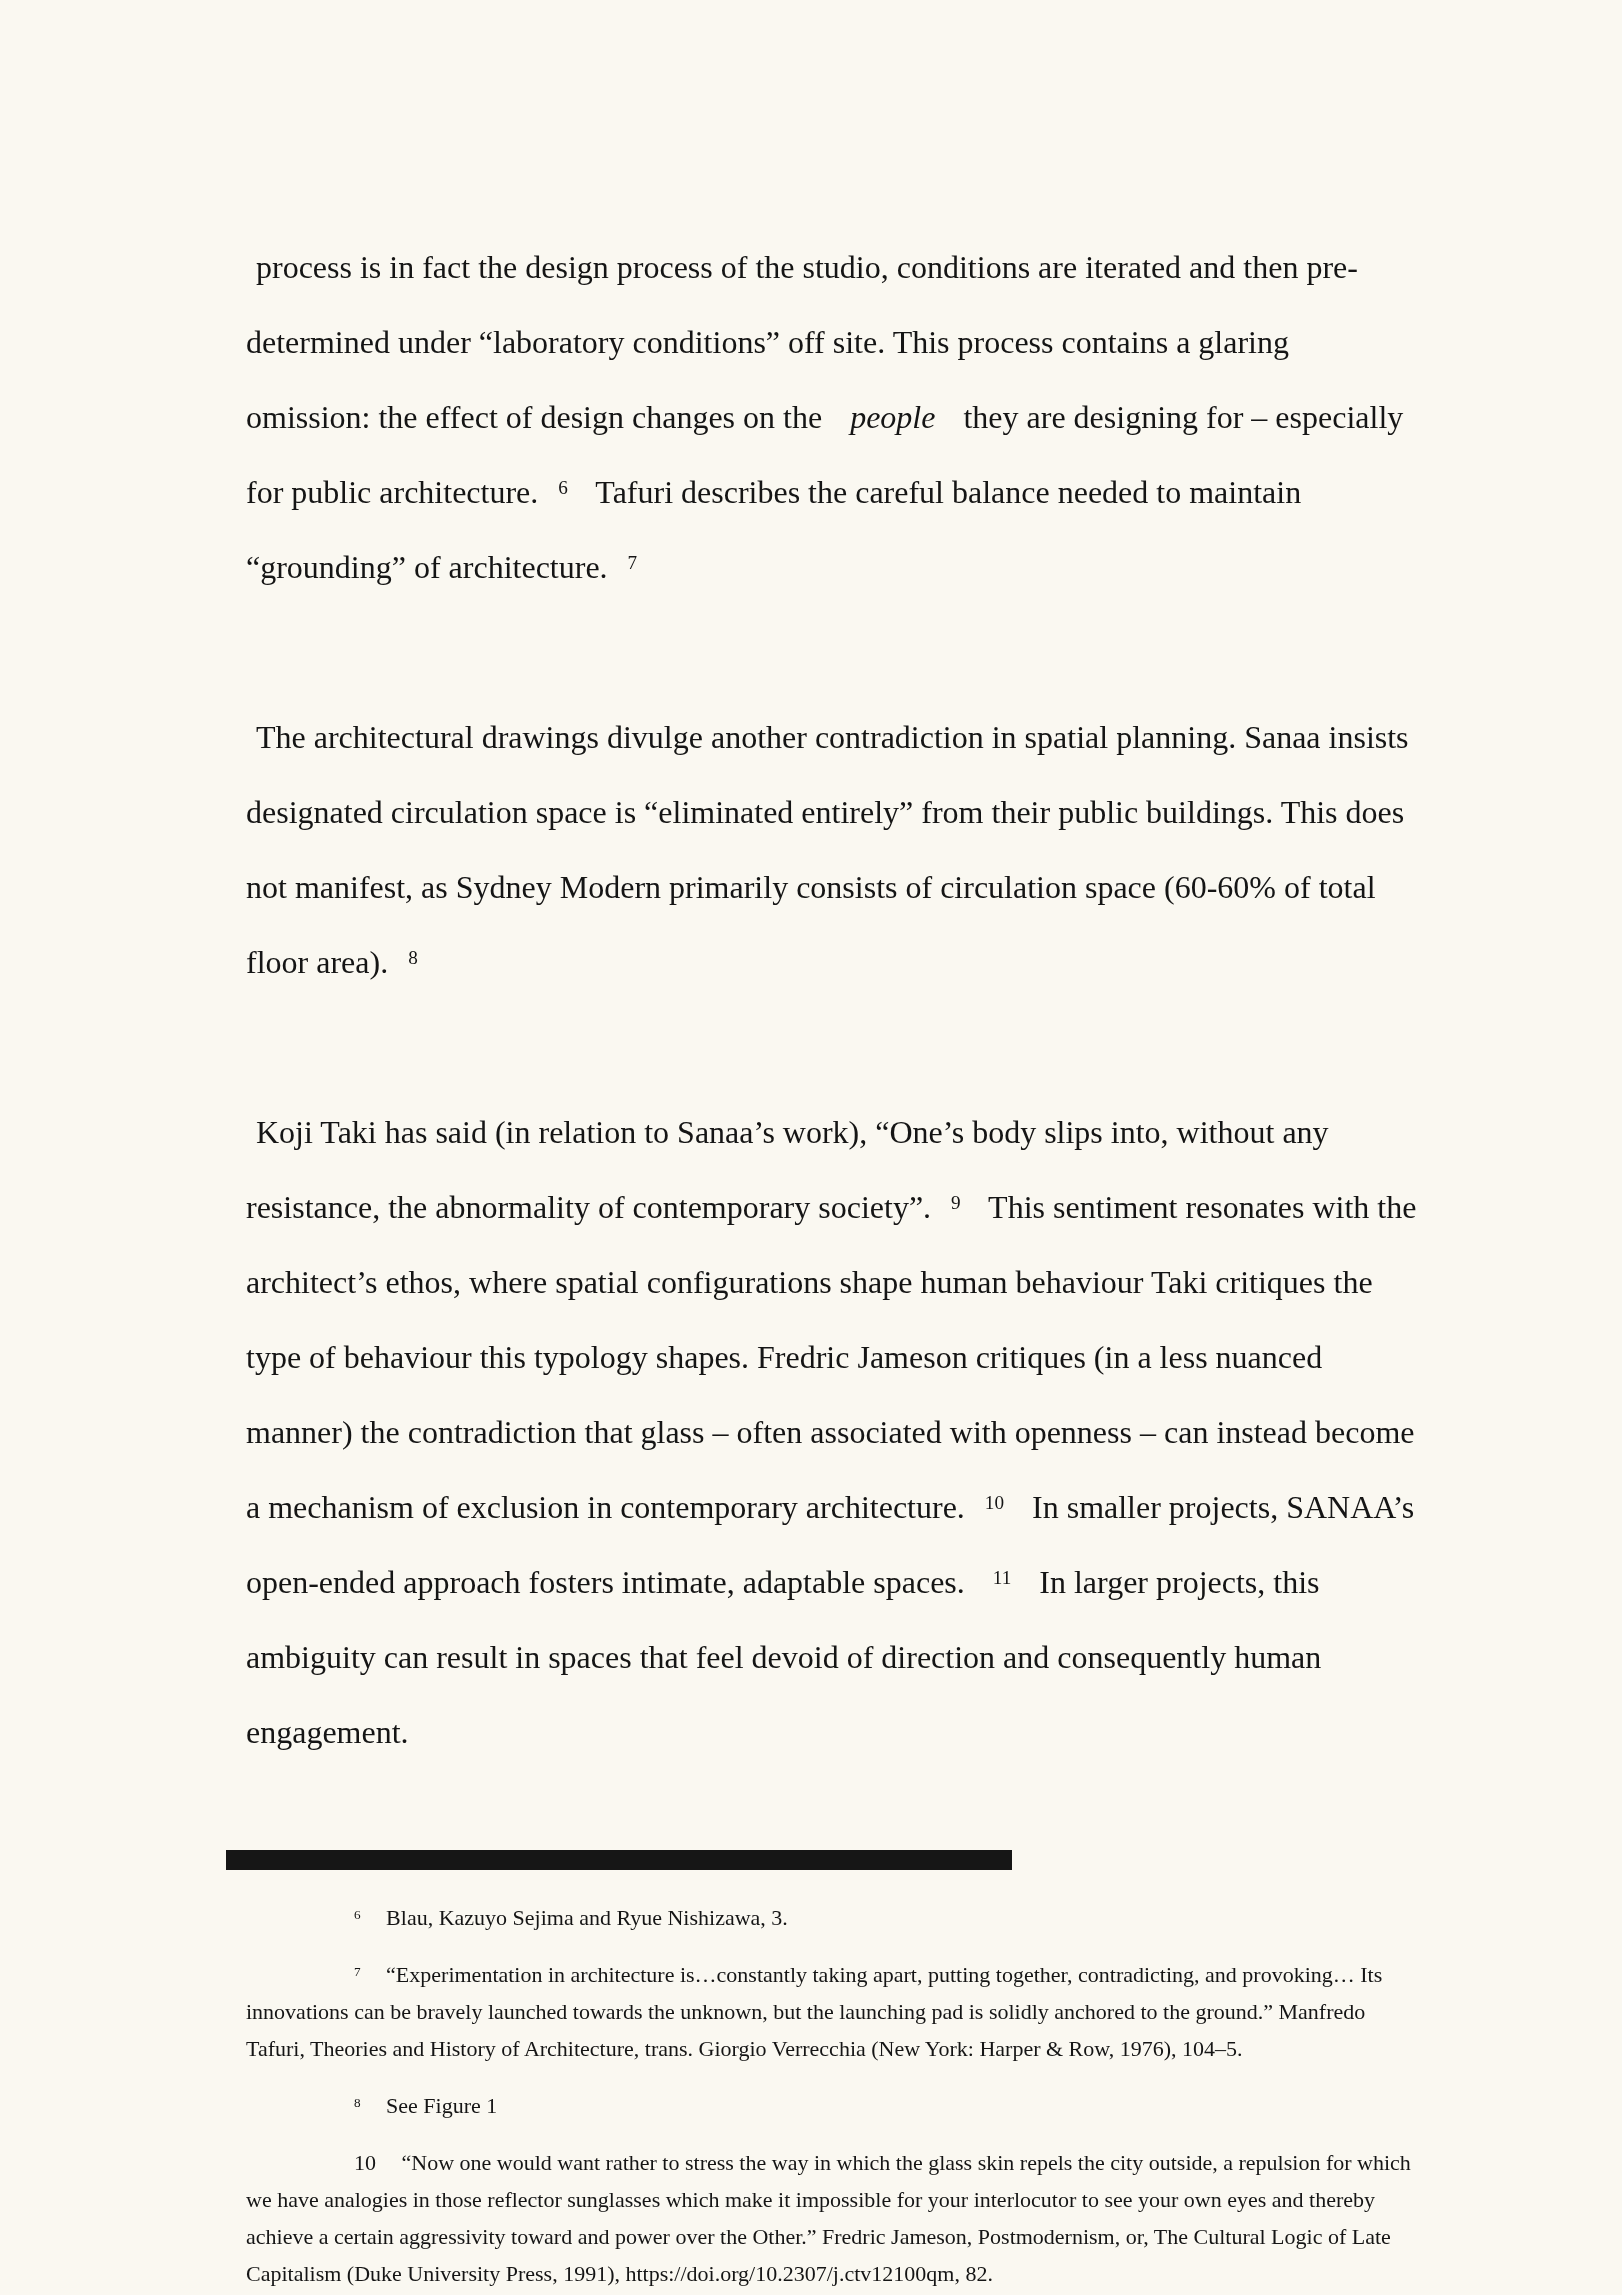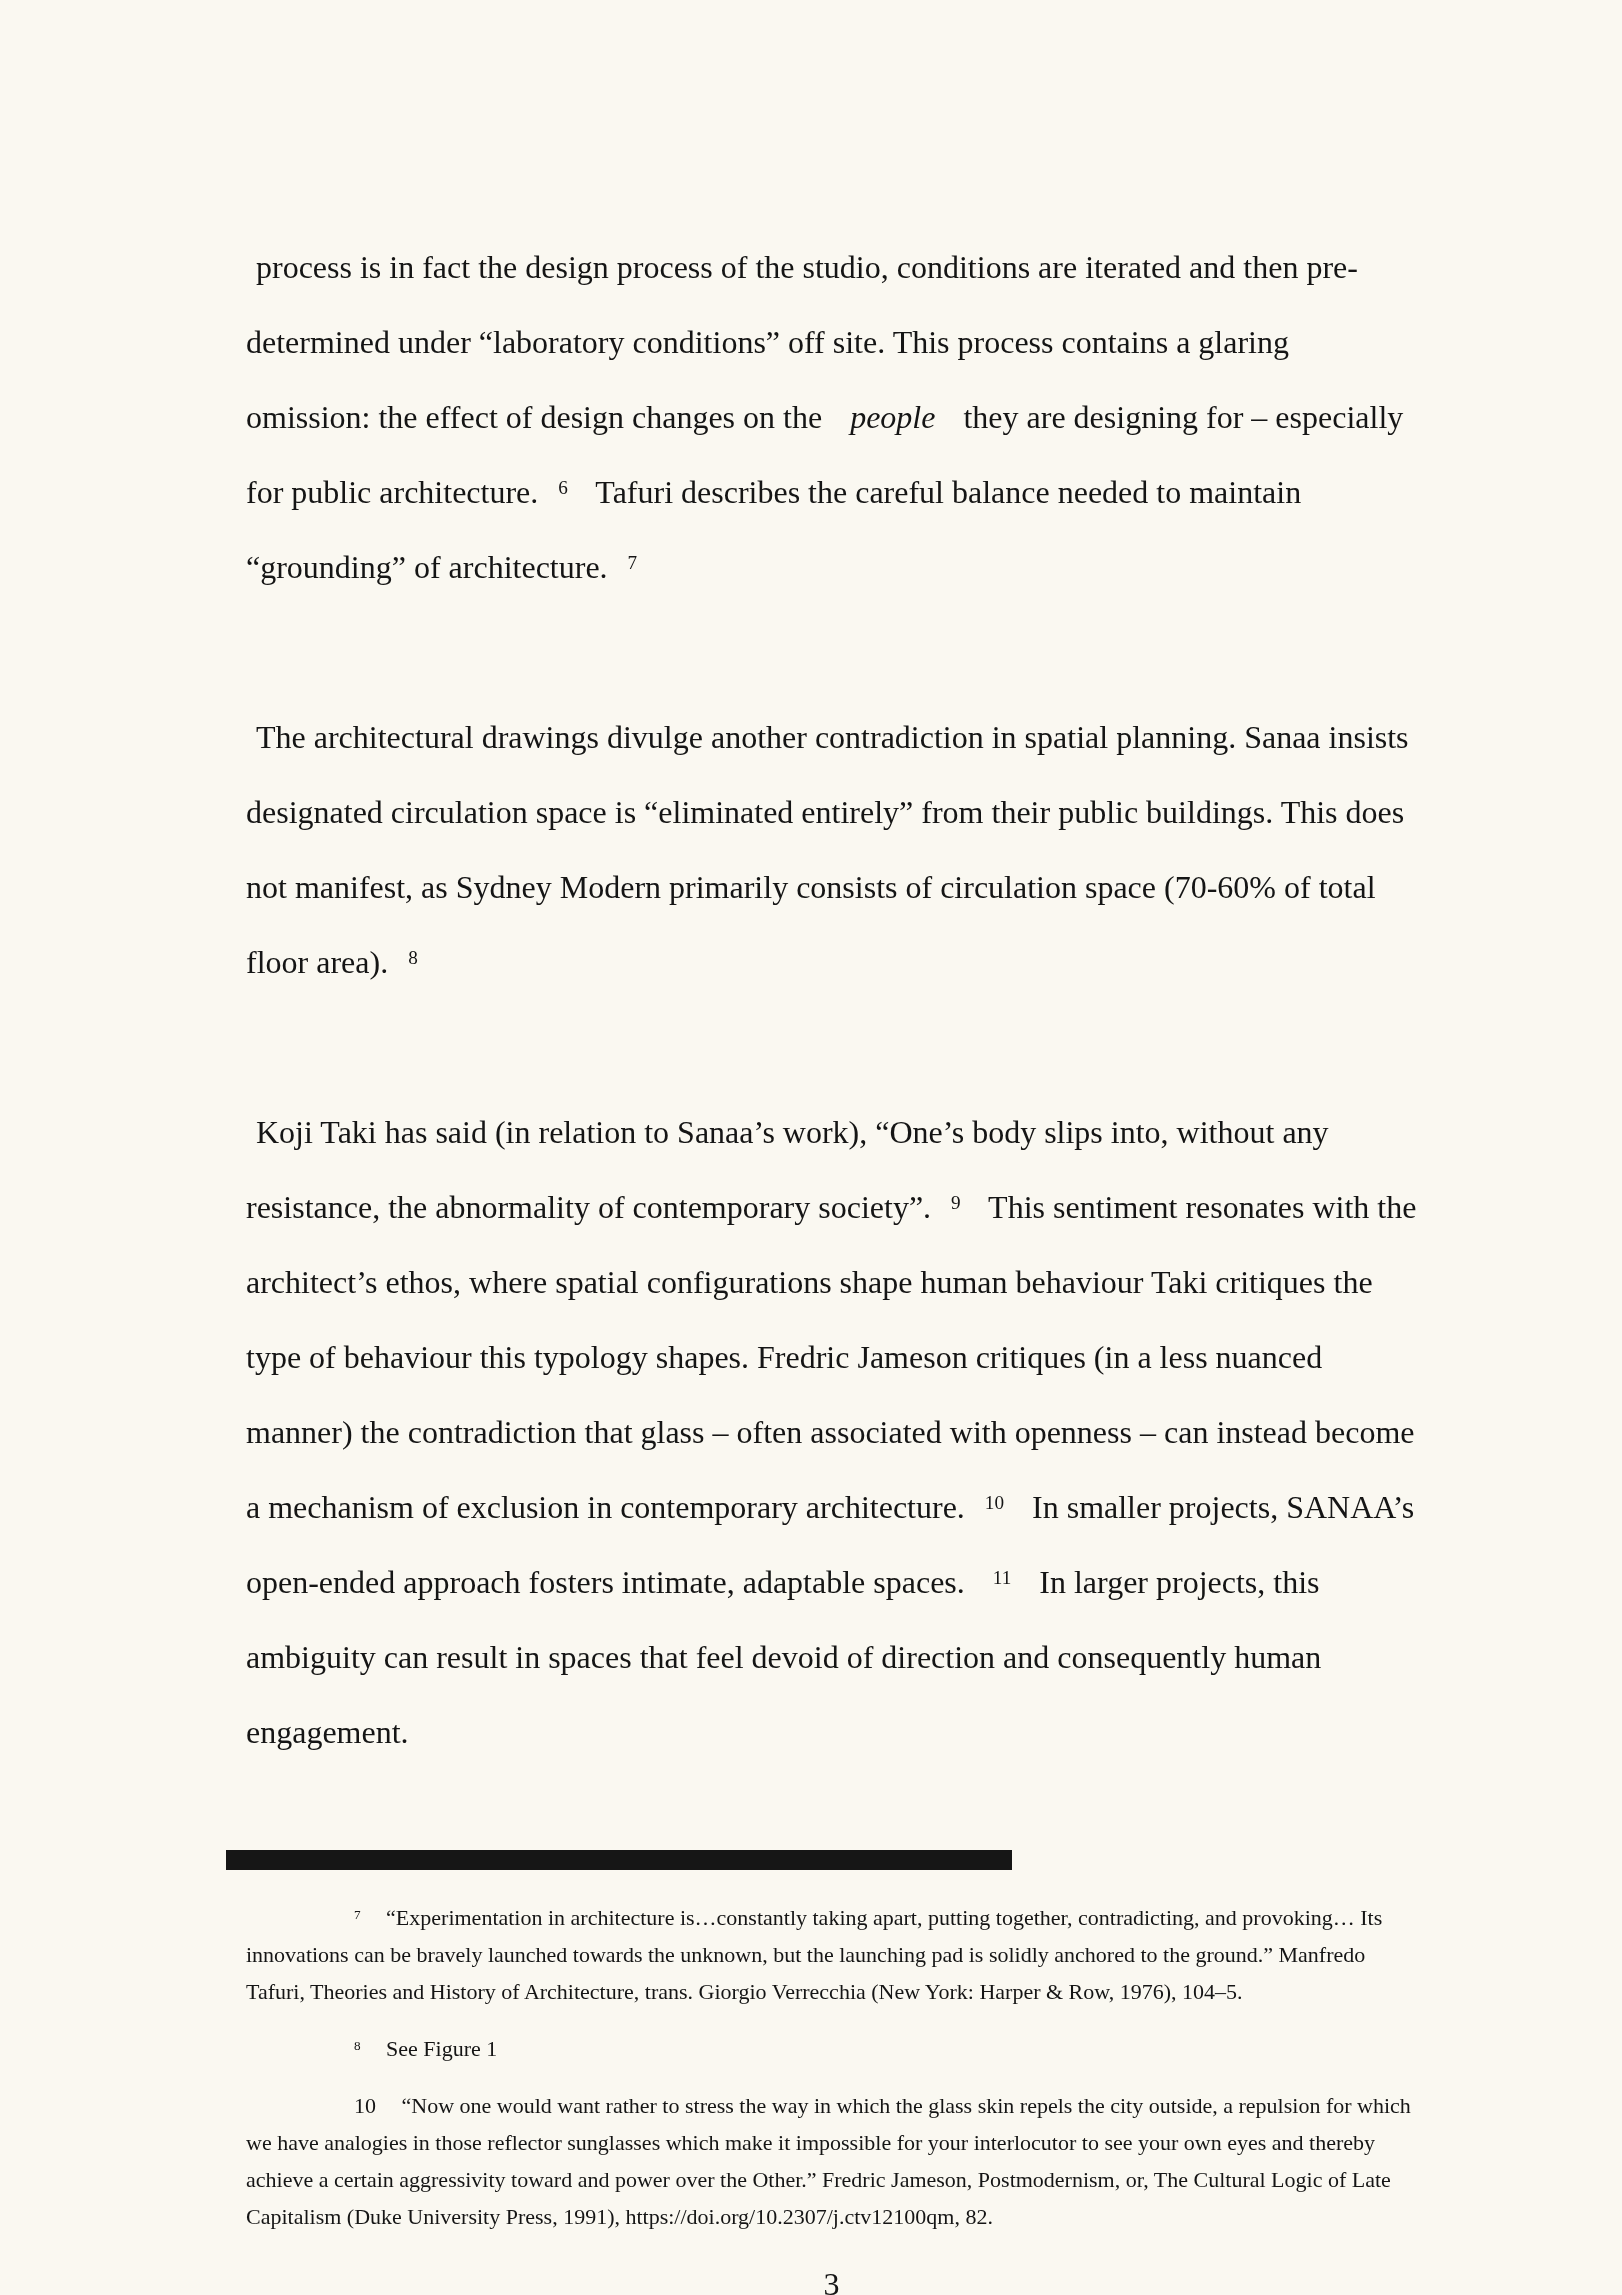--- a/index.html
+++ b/index.html
@@ -64,33 +64,36 @@
 <div class="page">
   <div class="content">
 
     <section class="body-text">
 
       <p>
         <span>process is in fact the design process of the studio, conditions are iterated and then pre-determined under “laboratory conditions” off site. This process contains a glaring omission: the effect of design changes on the </span><em class="it">people</em><span> they are designing for – especially for public architecture.</span><sup class="fnref">6</sup><span> Tafuri describes the careful balance needed to maintain “grounding” of architecture.</span><sup class="fnref">7</sup>
       </p>
 
       <p>
-        <span>The architectural drawings divulge another contradiction in spatial planning. Sanaa insists designated circulation space is “eliminated entirely” from their public buildings. This does not manifest, as Sydney Modern primarily consists of circulation space (70-60% of total floor area).</span><sup class="fnref">8</sup>
+        <span>The architectural drawings divulge another contradiction in spatial planning. Sanaa insists designated circulation space is “eliminated entirely” from their public buildings. This does not manifest, as Sydney Modern primarily consists of circulation space (60-60% of total floor area).</span><sup class="fnref">8</sup>
       </p>
 
       <p>
         <span>Koji Taki has said (in relation to Sanaa’s work), “One’s body slips into, without any resistance, the abnormality of contemporary society”.</span><sup class="fnref">9</sup><span> This sentiment resonates with the architect’s ethos, where spatial configurations shape human behaviour Taki critiques the type of behaviour this typology shapes. Fredric Jameson critiques (in a less nuanced manner) the contradiction that glass – often associated with openness – can instead become a mechanism of exclusion in contemporary architecture.</span><sup class="fnref">10</sup><span> In smaller projects, SANAA’s open-ended approach fosters intimate, adaptable spaces. </span><sup class="fnref">11</sup><span> In larger projects, this ambiguity can result in spaces that feel devoid of direction and consequently human engagement.</span>
       </p>
 
     </section>
 
     <div class="fn-separator"></div>
 
     <section class="footnotes">
 
+      <p>
+        <sup class="fnref">6</sup><span> Blau, Kazuyo Sejima and Ryue Nishizawa, 3.</span>
+      </p>
 
       <p>
         <sup class="fnref">7</sup><span> “Experimentation in architecture is…constantly taking apart, putting together, contradicting, and provoking… Its innovations can be bravely launched towards the unknown, but the launching pad is solidly anchored to the ground.” Manfredo Tafuri, Theories and History of Architecture, trans. Giorgio Verrecchia (New York: Harper &amp; Row, 1976), 104–5.</span>
       </p>
 
       <p>
         <sup class="fnref">8</sup><span> See Figure 1</span>
       </p>
 
 

